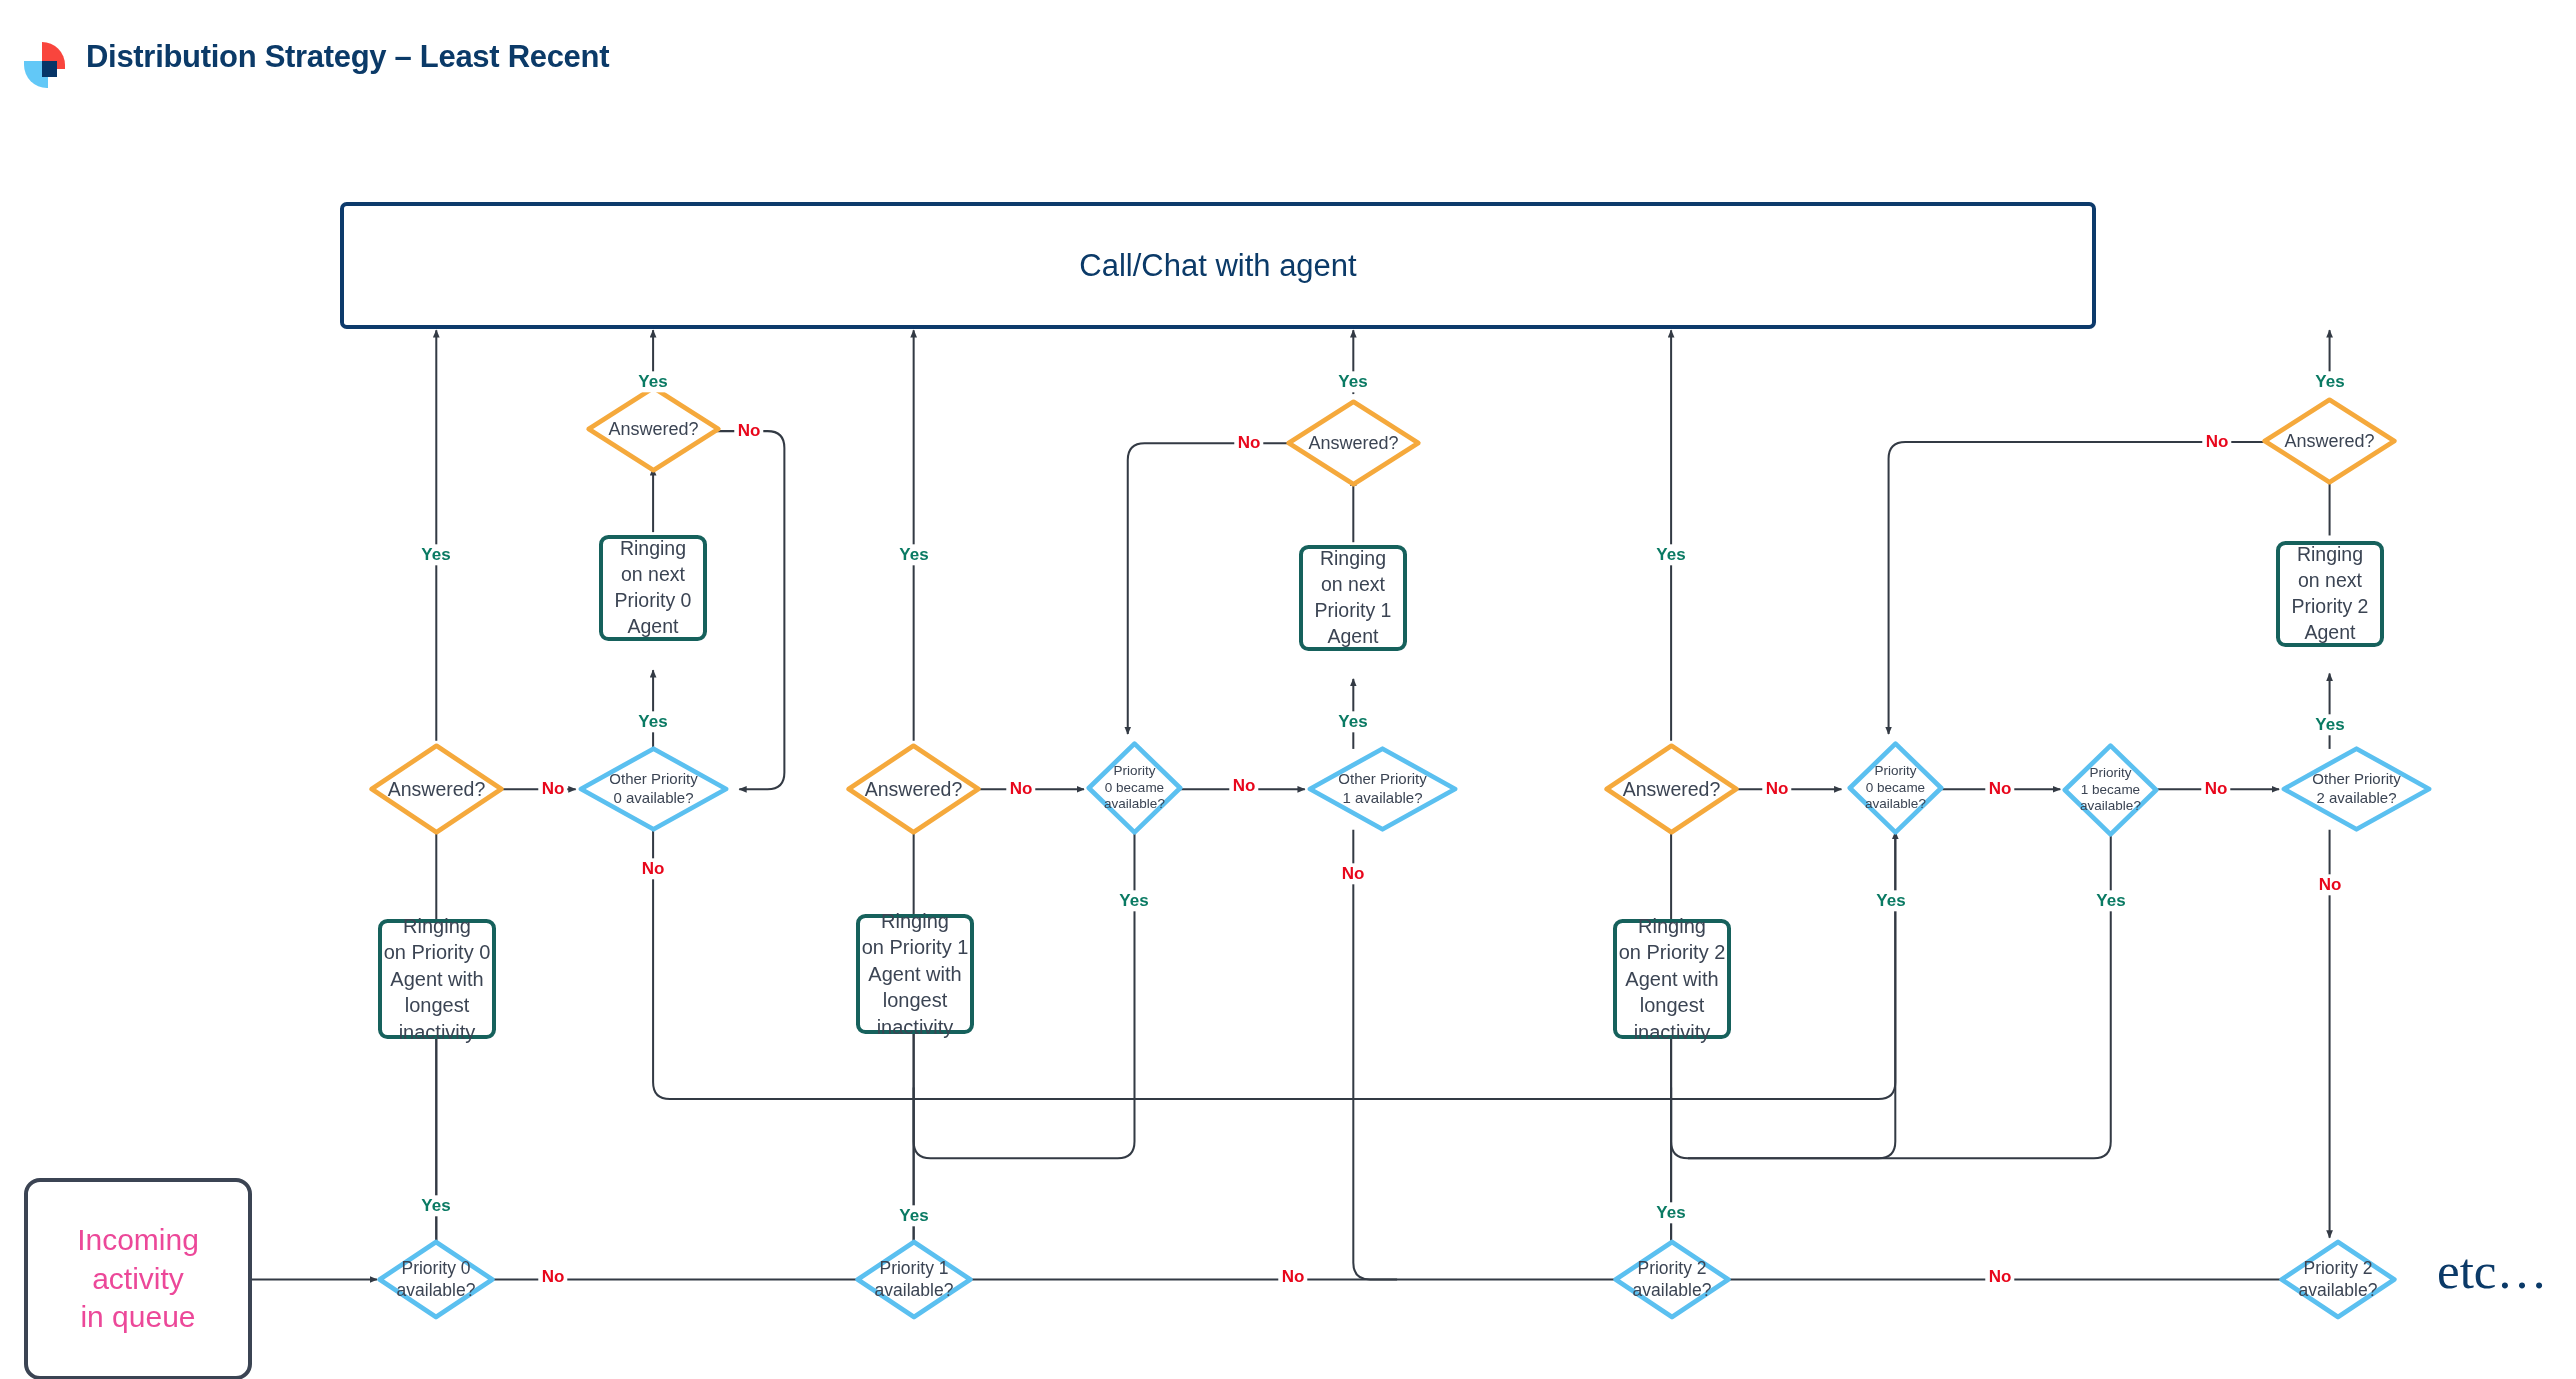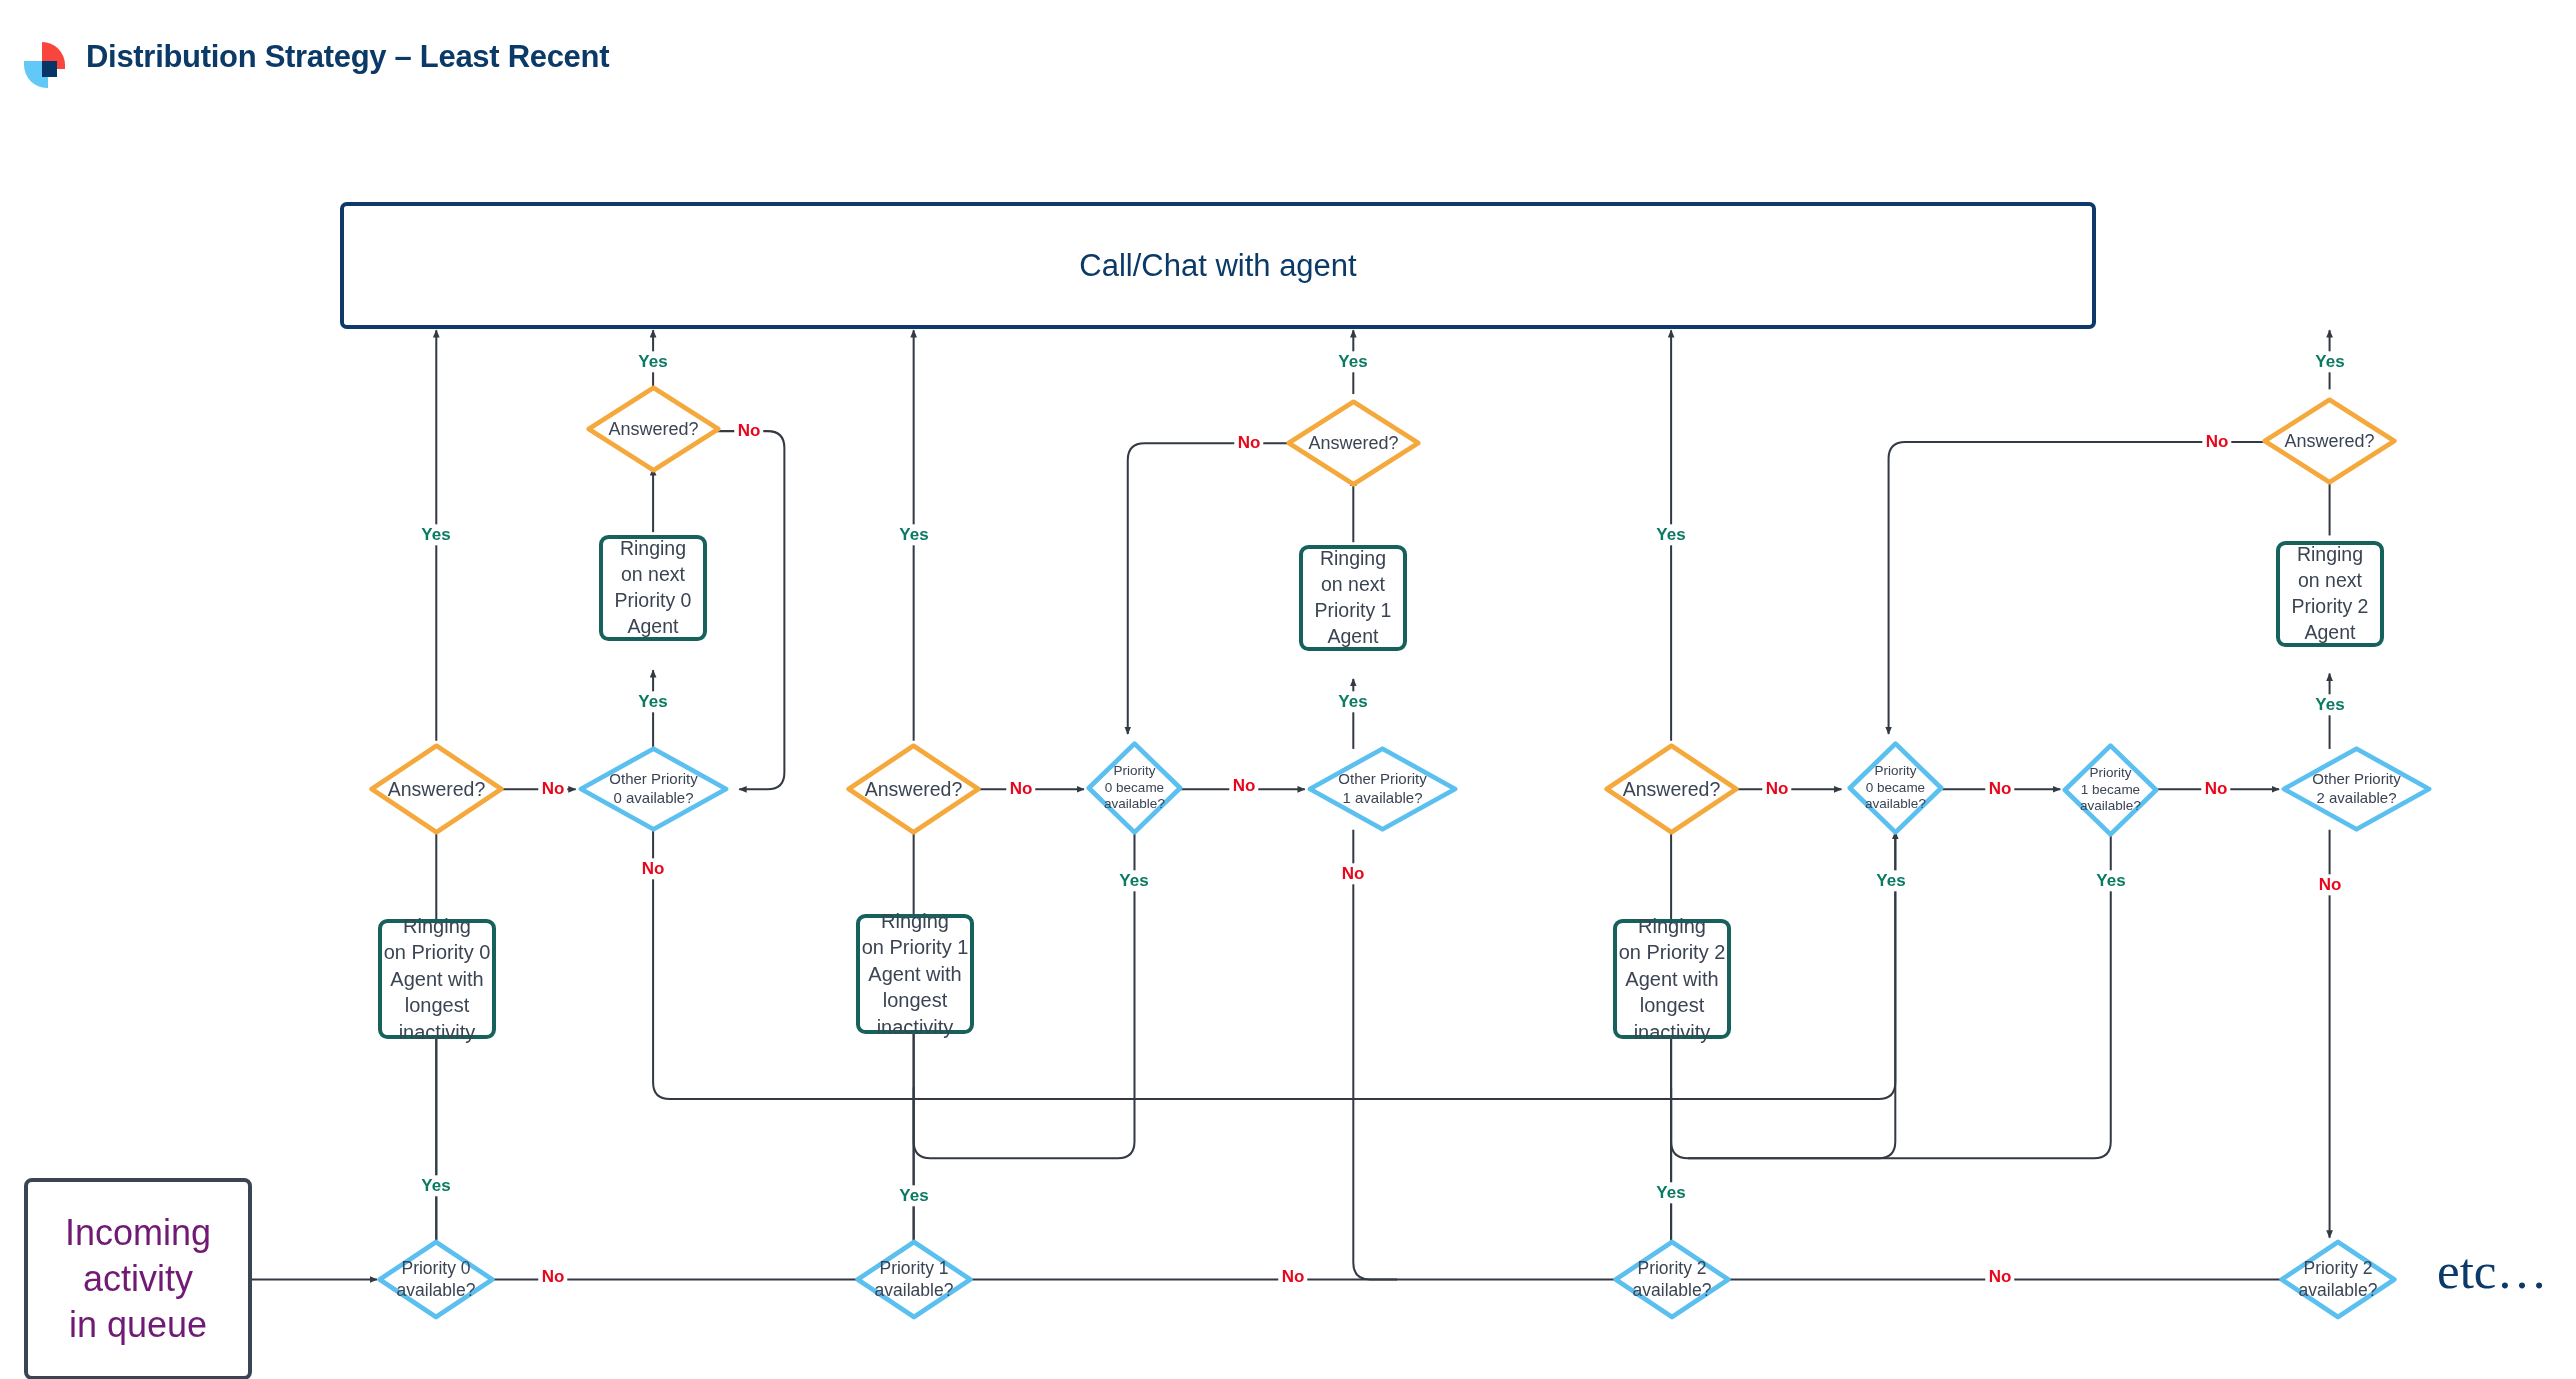--- a/index.html
+++ b/index.html
@@ -92,23 +92,23 @@
     border: 4.7px solid #0d3a6b;
     border-radius: 6.7px;
     color: #0b3a68;
     font-size: 31px;
     background: #ffffff;
   }
 
   
   .node.entry {
     border: 4.7px solid #3b4453;
-    border-radius: 8px;
-    color: #701a75;
-    font-size: 36px;
+    border-radius: 16px;
+    color: #ec4899;
+    font-size: 30px;
     line-height: 1.28;
     background: #ffffff;
   }
 
   
   .node.process {
     border: 4px solid #16615c;
     border-radius: 9.4px;
     font-size: 20px;
     line-height: 1.33;
@@ -144,21 +144,21 @@
   
   .elabel {
     position: absolute;
     font-size: 17px;
     font-weight: bold;
     white-space: nowrap;
     transform: translate(-50%, -50%);
     background: #ffffff;
     padding: 0.7px 3.4px;
   }
-  .elabel.yes { color: #0a7a63; }
+  .elabel.yes { color: #0a7a63; margin-top: 20px; }
   .elabel.no  { color: #e8071c; }
 
   .etc {
     position: absolute;
     font-size: 51px;
     color: #0b3a68;
     white-space: nowrap;
     font-family: Liberation Serif, serif;
   }
 </style>

